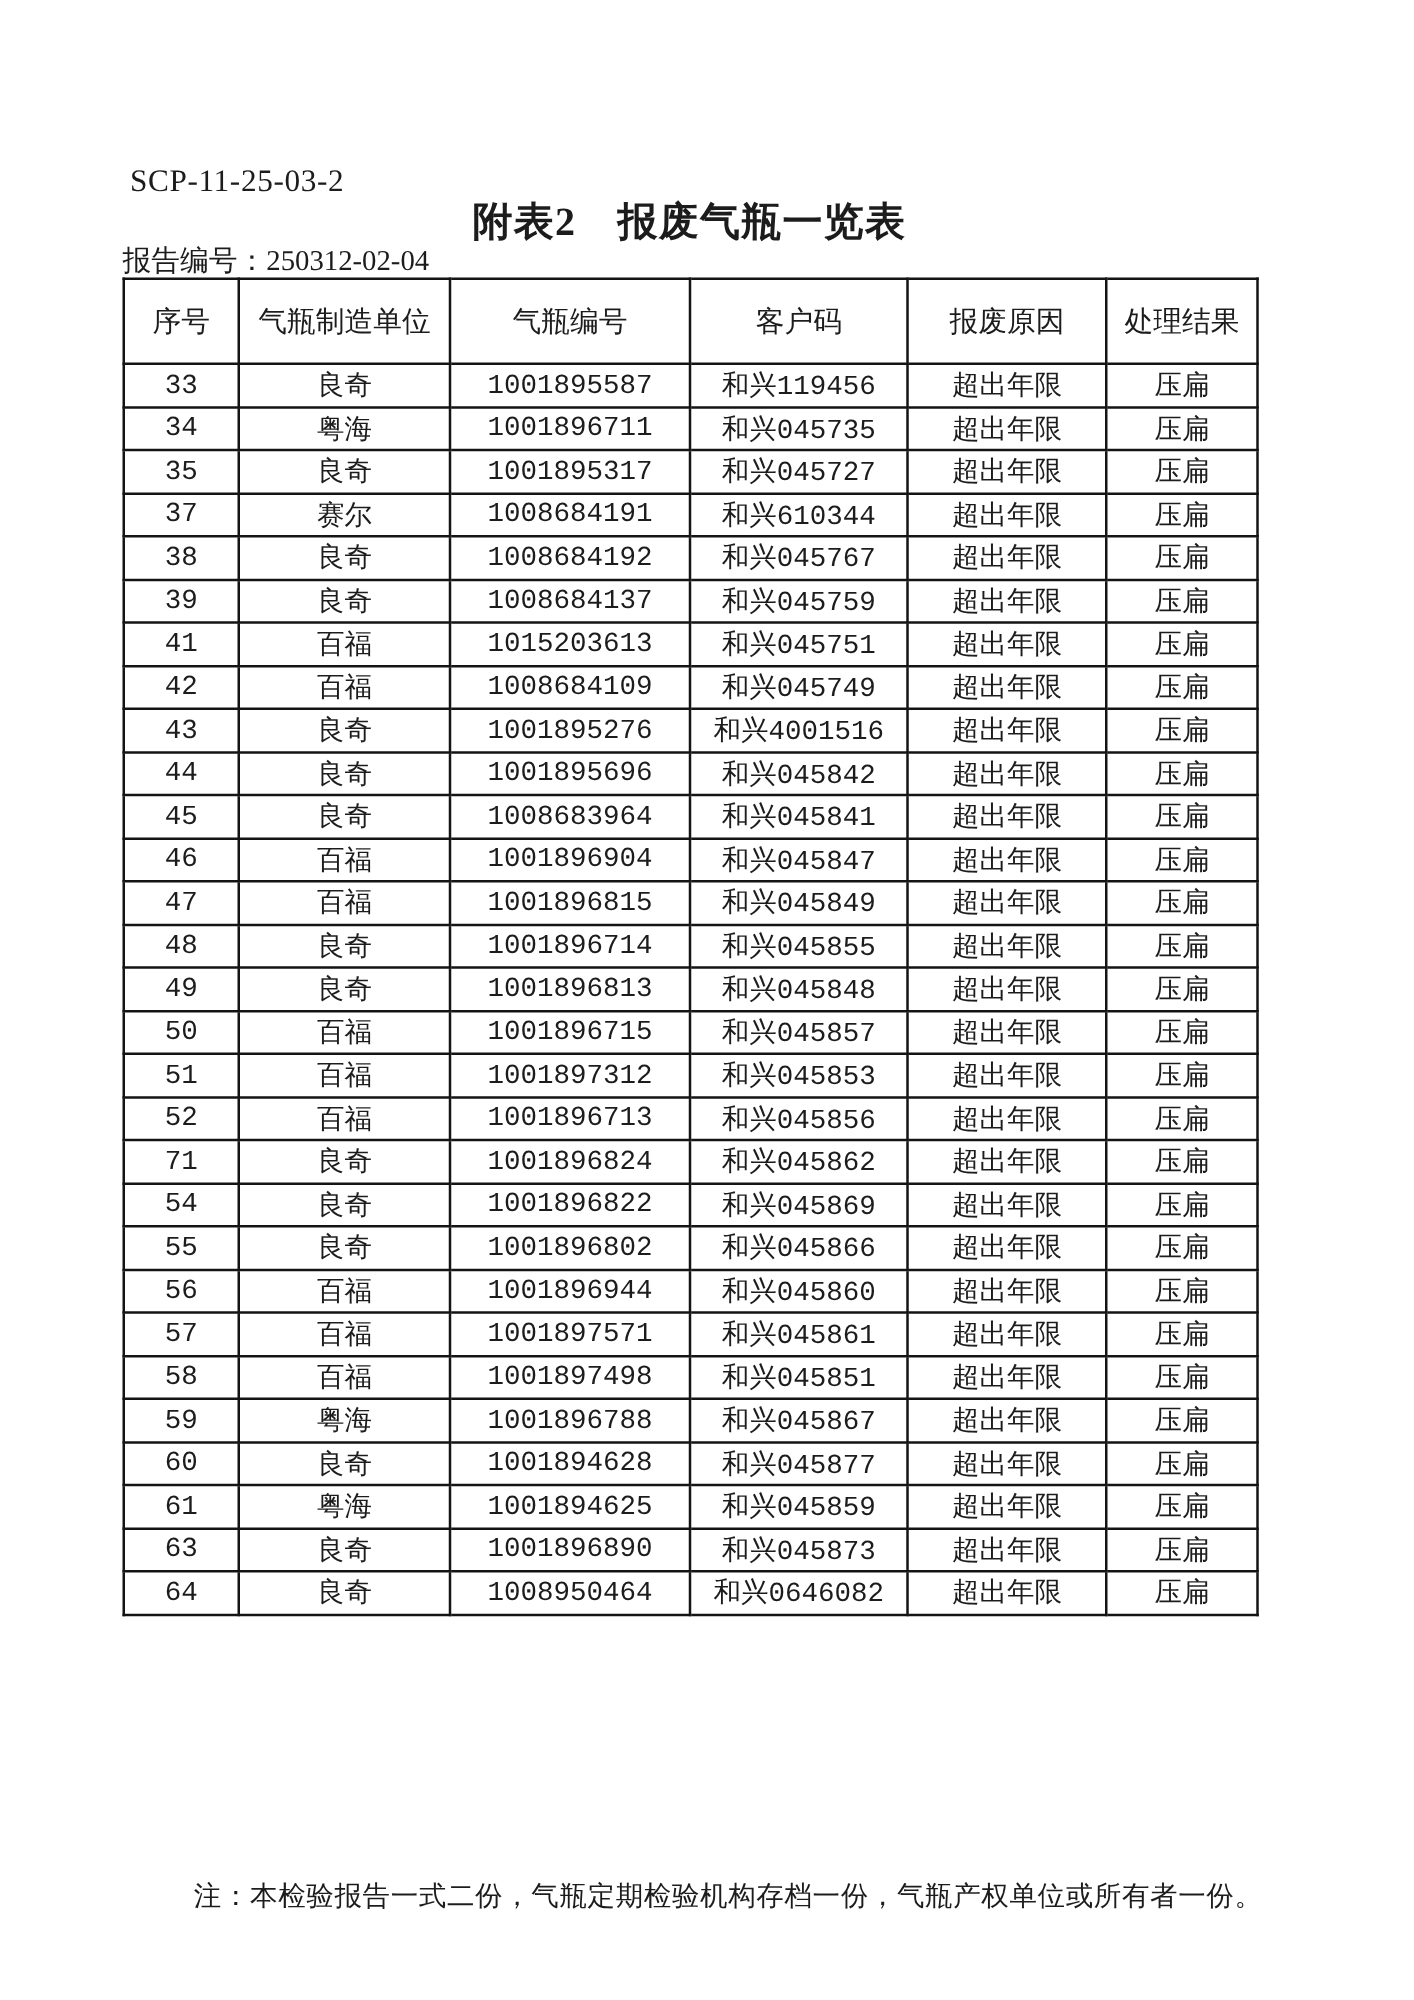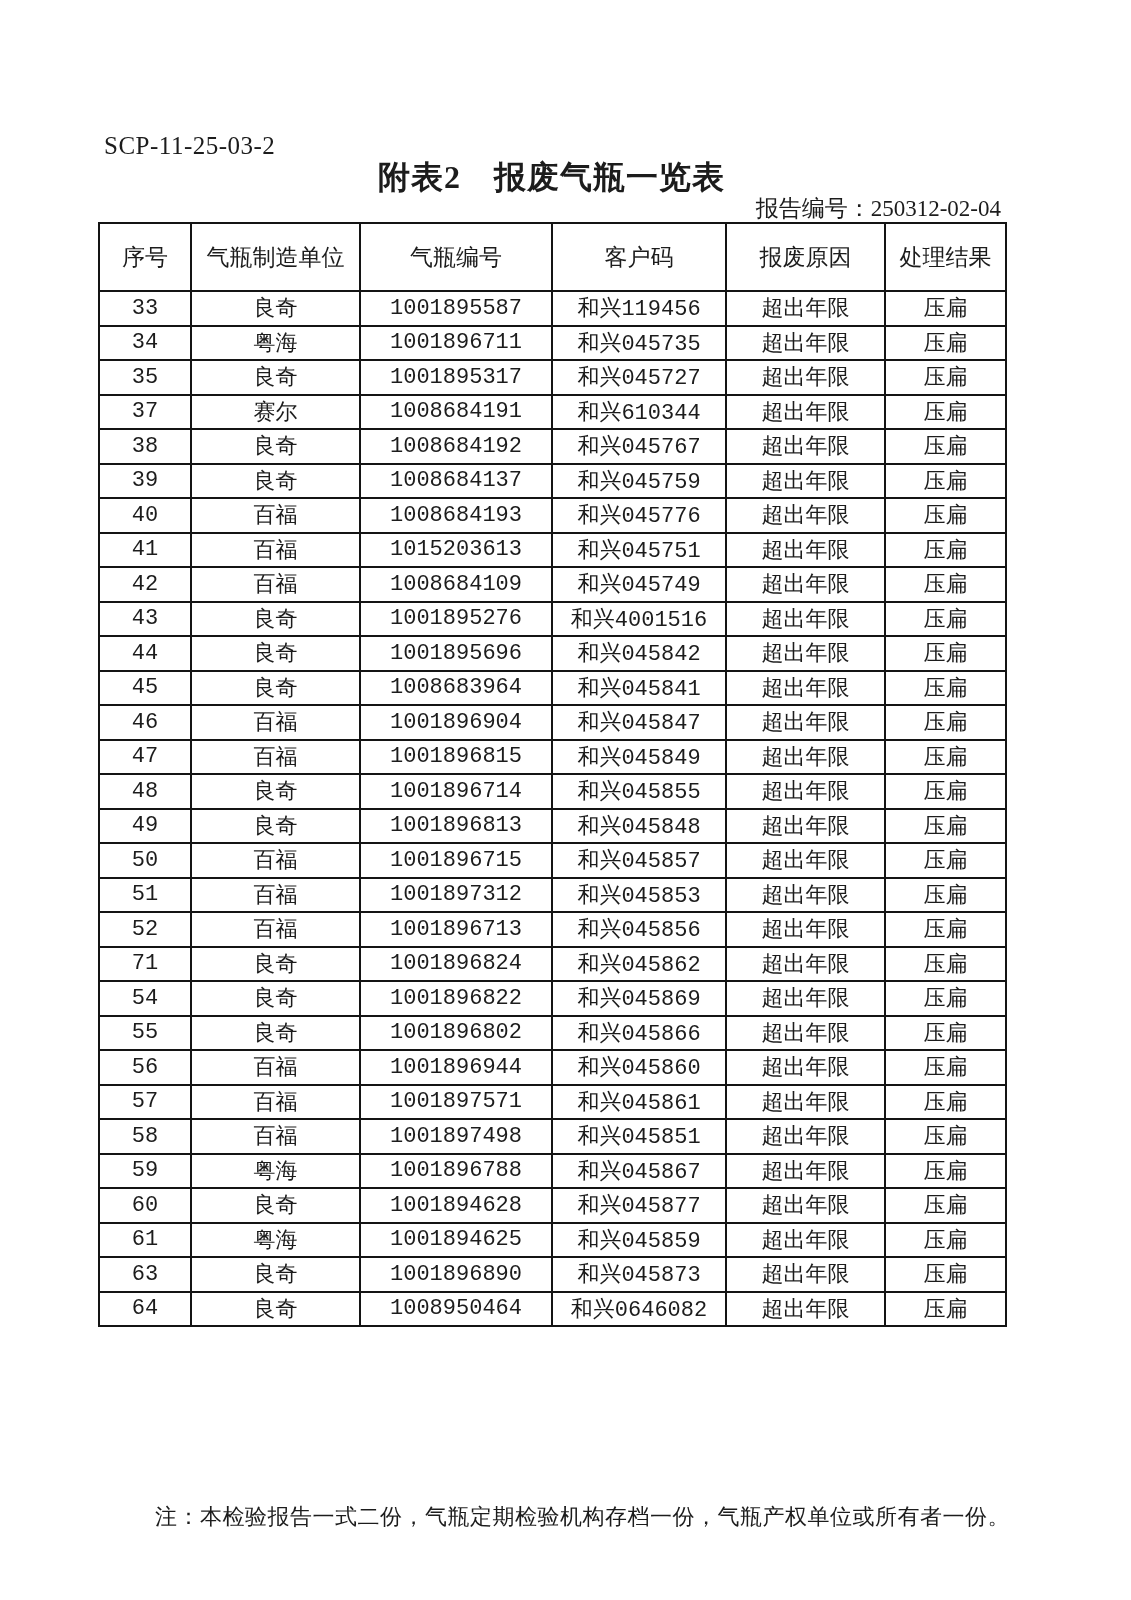--- a/index.html
+++ b/index.html
@@ -15,21 +15,21 @@
     position: absolute; left: 104px; top: 132px;
     font-size: 25px; letter-spacing: 0.5px;
   }
   .title {
     position: absolute; left: 98px; top: 156px; width: 907px;
     text-align: center; font-size: 32px; font-weight: 600;
     letter-spacing: 1px;
   }
   .report-no {
     position: absolute; left: 98px; top: 193px; width: 903px;
-    text-align: right; font-size: 23px;
+    text-align: left; font-size: 23px;
   }
   table.main {
     position: absolute; left: 98px; top: 222px; width: 907px;
     border-collapse: collapse; table-layout: fixed; font-family: Liberation Mono, monospace;
   }
   table.main th, table.main td {
     border: 2px solid #141414;
     text-align: center; vertical-align: middle;
     padding: 0; font-weight: normal;
     overflow: hidden; white-space: nowrap;
@@ -116,28 +116,20 @@
         </tr>
         <tr>
           <td>39</td>
           <td>良奇</td>
           <td>1008684137</td>
           <td>和兴045759</td>
           <td>超出年限</td>
           <td>压扁</td>
         </tr>
         <tr>
-          <td>40</td>
-          <td>百福</td>
-          <td>1008684193</td>
-          <td>和兴045776</td>
-          <td>超出年限</td>
-          <td>压扁</td>
-        </tr>
-        <tr>
           <td>41</td>
           <td>百福</td>
           <td>1015203613</td>
           <td>和兴045751</td>
           <td>超出年限</td>
           <td>压扁</td>
         </tr>
         <tr>
           <td>42</td>
           <td>百福</td>

